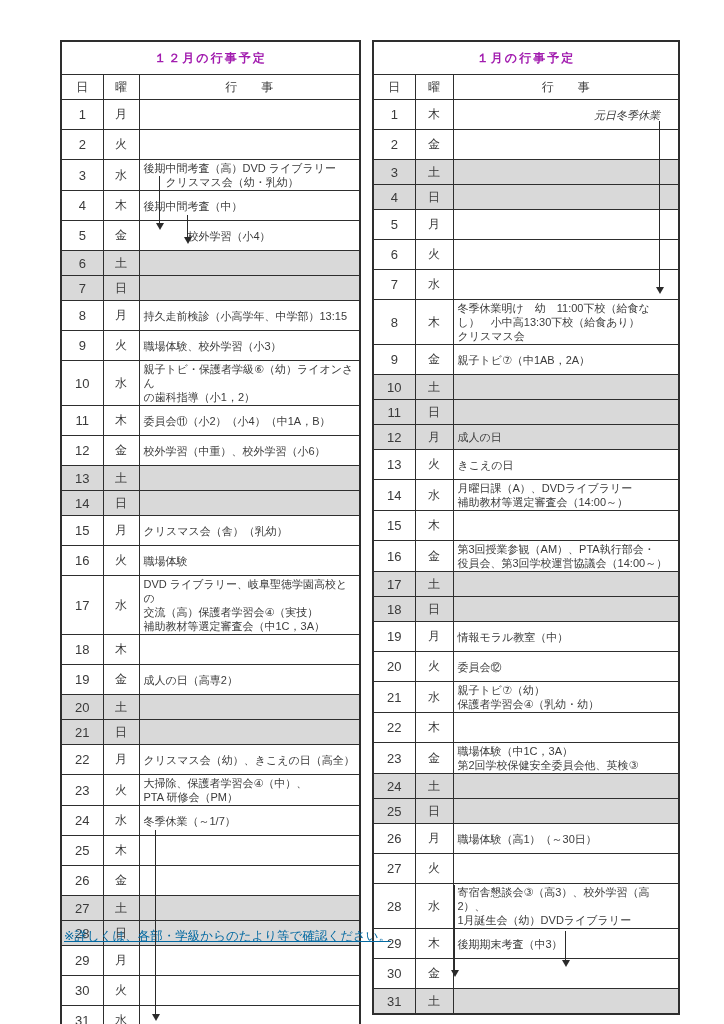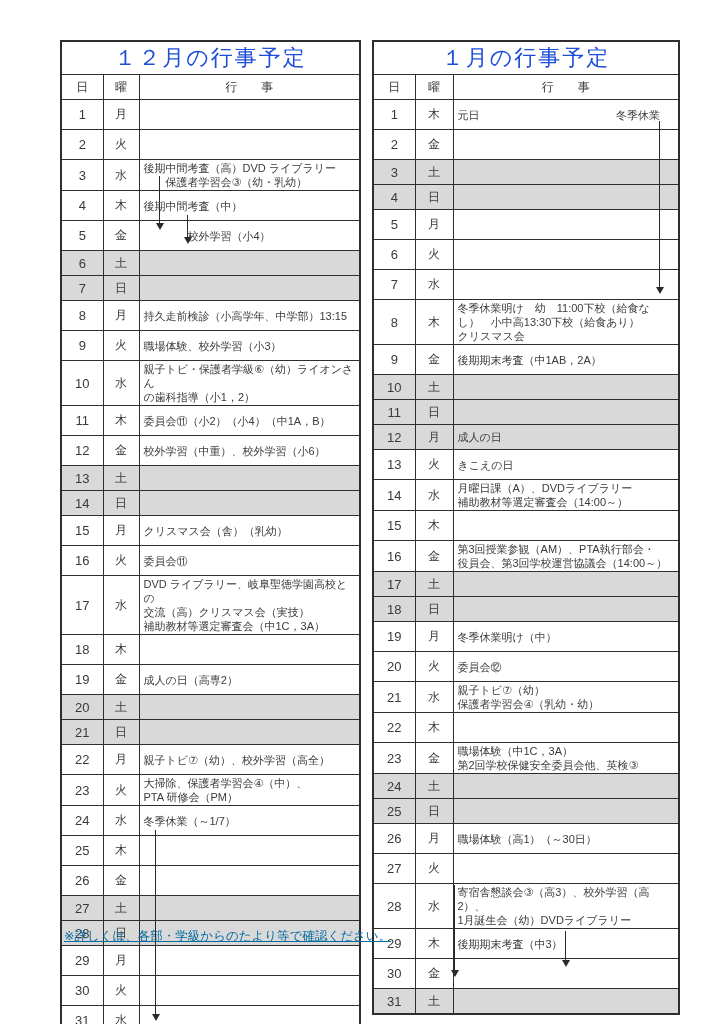--- a/index.html
+++ b/index.html
@@ -11,31 +11,31 @@
   }
   .cal-wrap { position:absolute; top:40px; }
   #dec-wrap { left:60px; width:301px; }
   #jan-wrap { left:372px; width:308px; }
   table.cal {
     border-collapse:collapse; table-layout:fixed; width:100%;
     border:2px solid #2e2e2e;
   }
   table.cal td { border:1px solid #2e2e2e; padding:1px 4px; vertical-align:middle; }
   tr.t-title td {
-    height:30px; text-align:center; font-weight:normal;
-    font-size:22px; letter-spacing:2px; color:#1d4ed8;
+    height:30px; text-align:center; font-weight:bold;
+    font-size:12px; letter-spacing:2px; color:#a21caf;
   }
   tr.t-head td { height:22px; text-align:center; font-size:12px; padding:1px 2px; }
   td.c-day { text-align:center; font-size:13px; }
   td.c-wd  { text-align:center; font-size:12px; }
   td.c-ev  { font-size:11px; line-height:14px; padding-left:6px; padding-right:4px; }
   tr.d-row td { height:27px; }
   tr.d-row.shaded td { height:22px; background:#d9d9d9; }
   .ev-line { white-space:pre-wrap; }
-  .ev-split { display:flex; justify-content:space-between; align-items:center; }
+  .ev-split { display:flex; justify-content:flex-end; align-items:center;font-style:italic; }
   .ev-split .rt { padding-right:14px; }
   .arrow-shaft { position:absolute; width:1px; background:#2a2a2a; z-index:3; }
   .arrow-head {
     position:absolute; width:0; height:0; z-index:3;
     border-left:4px solid transparent; border-right:4px solid transparent;
     border-top:7px solid #2a2a2a;
   }
   .footer-note { position:absolute; left:64px; top:928px; font-size:12.5px; color:#0369a1;text-decoration:underline; }
 </style>
 </head>
@@ -65,21 +65,21 @@
         <tr class="d-row">
           <td class="c-day">2</td>
           <td class="c-wd">火</td>
           <td class="c-ev"></td>
         </tr>
         <tr class="d-row">
           <td class="c-day">3</td>
           <td class="c-wd">水</td>
           <td class="c-ev">
             <div class="ev-line">後期中間考査（高）DVD ライブラリー</div>
-            <div class="ev-line">　　保護者学習会③（幼・乳幼）</div>
+            <div class="ev-line">　　クリスマス会（幼・乳幼）</div>
           </td>
         </tr>
         <tr class="d-row">
           <td class="c-day">4</td>
           <td class="c-wd">木</td>
           <td class="c-ev">
             <div class="ev-line">後期中間考査（中）</div>
           </td>
         </tr>
         <tr class="d-row">
@@ -149,29 +149,29 @@
           <td class="c-day">15</td>
           <td class="c-wd">月</td>
           <td class="c-ev">
             <div class="ev-line">クリスマス会（舎）（乳幼）</div>
           </td>
         </tr>
         <tr class="d-row">
           <td class="c-day">16</td>
           <td class="c-wd">火</td>
           <td class="c-ev">
-            <div class="ev-line">委員会⑪</div>
+            <div class="ev-line">職場体験</div>
           </td>
         </tr>
         <tr class="d-row">
           <td class="c-day">17</td>
           <td class="c-wd">水</td>
           <td class="c-ev">
             <div class="ev-line">DVD ライブラリー、岐阜聖徳学園高校との</div>
-            <div class="ev-line">交流（高）クリスマス会（実技）</div>
+            <div class="ev-line">交流（高）保護者学習会④（実技）</div>
             <div class="ev-line">補助教材等選定審査会（中1C，3A）</div>
           </td>
         </tr>
         <tr class="d-row">
           <td class="c-day">18</td>
           <td class="c-wd">木</td>
           <td class="c-ev"></td>
         </tr>
         <tr class="d-row">
           <td class="c-day">19</td>
@@ -187,21 +187,21 @@
         </tr>
         <tr class="d-row shaded">
           <td class="c-day">21</td>
           <td class="c-wd">日</td>
           <td class="c-ev"></td>
         </tr>
         <tr class="d-row">
           <td class="c-day">22</td>
           <td class="c-wd">月</td>
           <td class="c-ev">
-            <div class="ev-line">親子トビ⑦（幼）、校外学習（高全）</div>
+            <div class="ev-line">クリスマス会（幼）、きこえの日（高全）</div>
           </td>
         </tr>
         <tr class="d-row">
           <td class="c-day">23</td>
           <td class="c-wd">火</td>
           <td class="c-ev">
             <div class="ev-line">大掃除、保護者学習会④（中）、</div>
             <div class="ev-line">PTA 研修会（PM）</div>
           </td>
         </tr>
@@ -319,21 +319,21 @@
           <td class="c-ev">
             <div class="ev-line">冬季休業明け　幼　11:00下校（給食な</div>
             <div class="ev-line">し）　小中高13:30下校（給食あり）</div>
             <div class="ev-line">クリスマス会</div>
           </td>
         </tr>
         <tr class="d-row">
           <td class="c-day">9</td>
           <td class="c-wd">金</td>
           <td class="c-ev">
-            <div class="ev-line">後期期末考査（中1AB，2A）</div>
+            <div class="ev-line">親子トビ⑦（中1AB，2A）</div>
           </td>
         </tr>
         <tr class="d-row shaded">
           <td class="c-day">10</td>
           <td class="c-wd">土</td>
           <td class="c-ev"></td>
         </tr>
         <tr class="d-row shaded">
           <td class="c-day">11</td>
           <td class="c-wd">日</td>
@@ -381,21 +381,21 @@
         </tr>
         <tr class="d-row shaded">
           <td class="c-day">18</td>
           <td class="c-wd">日</td>
           <td class="c-ev"></td>
         </tr>
         <tr class="d-row">
           <td class="c-day">19</td>
           <td class="c-wd">月</td>
           <td class="c-ev">
-            <div class="ev-line">冬季休業明け（中）</div>
+            <div class="ev-line">情報モラル教室（中）</div>
           </td>
         </tr>
         <tr class="d-row">
           <td class="c-day">20</td>
           <td class="c-wd">火</td>
           <td class="c-ev">
             <div class="ev-line">委員会⑫</div>
           </td>
         </tr>
         <tr class="d-row">

